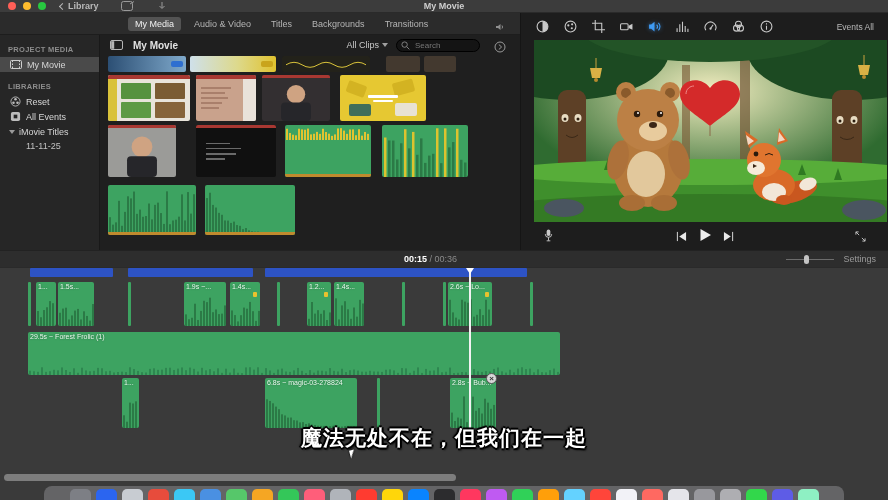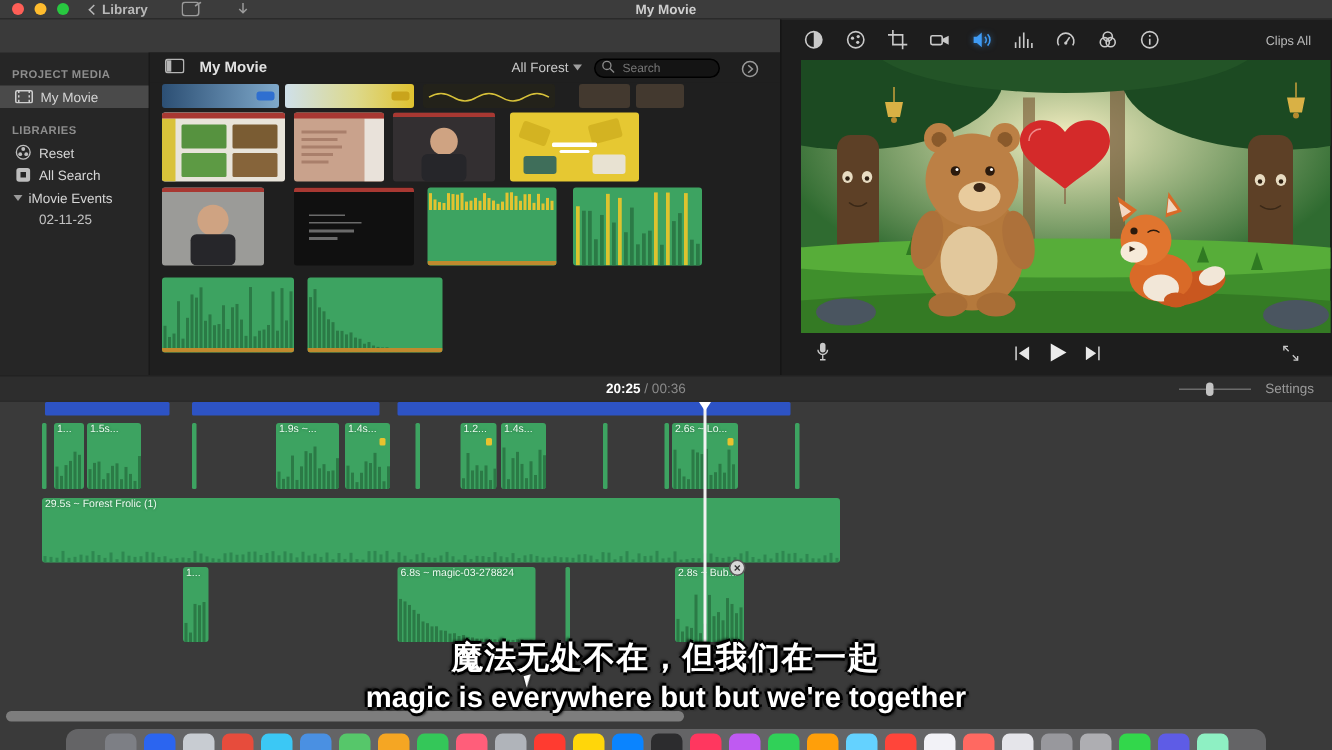--- a/index.html
+++ b/index.html
@@ -135,20 +135,35 @@
           <path d="M9 3l4-2.5" stroke="#9a9a9a" fill="none"></path>
         </svg>
     </div>
     <div class="tb-icon">
       <svg width="10" height="10" viewBox="0 0 10 10">
           <path d="M5 1v6M2.5 5L5 7.5 7.5 5" stroke="#9a9a9a" fill="none"></path>
         </svg>
     </div>
   </div>
 
+  <div class="tabbar">
+    <div class="tabs">
+        <div class="tab sel">My Media</div>
+        <div class="tab">Audio &amp; Video</div>
+        <div class="tab">Titles</div>
+        <div class="tab">Backgrounds</div>
+        <div class="tab">Transitions</div>
+      </div>
+    <div class="tabbar-right">
+      <svg width="11" height="10" viewBox="0 0 11 10">
+          <path d="M1 4h2l2.5-2v6L3 6H1z" fill="#8f8f8f"></path>
+          <path d="M7 3.5a2.5 2.5 0 0 1 0 3" stroke="#8f8f8f" fill="none"></path>
+        </svg>
+    </div>
+  </div>
 
   <div class="sidebar">
     <div class="sb-header">PROJECT MEDIA</div>
     <div class="sb-item sel">
       <span class="ic">
         <svg width="12" height="9" viewBox="0 0 12 9">
             <rect x="0.5" y="0.5" width="11" height="8" rx="1" fill="none" stroke="#cfcfcf"></rect>
             <path d="M2.5 .5v8M9.5 .5v8" stroke="#cfcfcf" stroke-dasharray="1.5 1.5"></path>
           </svg>
       </span>
@@ -166,29 +181,29 @@
       </span>
       <span>Reset</span>
     </div>
     <div class="sb-item">
       <span class="ic">
         <svg width="11" height="11" viewBox="0 0 12 12">
             <rect x="1" y="1" width="10" height="10" rx="2" fill="#bdbdbd"></rect>
             <rect x="4" y="4" width="4" height="4" fill="#262626"></rect>
           </svg>
       </span>
-      <span>All Search</span>
+      <span>All Events</span>
     </div>
     <div class="sb-item">
       <span class="ic">
           <span class="tri-right" style="transform:rotate(90deg)"></span>
         </span>
-      <span>iMovie Events</span>
-    </div>
-    <div class="sb-sub">02-11-25</div>
+      <span>iMovie Titles</span>
+    </div>
+    <div class="sb-sub">11-11-25</div>
   </div>
 
   <div class="browser">
     <div class="thumb-grid">
         <div class="thumb k-strip-blue" style="left: 8px; top: 21px; width: 78px; height: 16px;">
           <div class="badge" style="background:#2f6fd0"></div>
         </div>
         <div class="thumb k-strip-grad" style="left: 90px; top: 21px; width: 86px; height: 16px;">
           <div class="badge" style="background:#c9a41c"></div>
         </div>
@@ -373,21 +388,21 @@
       </div>
     <div class="browser-header" style="background:#1f1f1f;z-index:3;">
       <span class="toggle-ic">
         <svg width="13" height="10" viewBox="0 0 13 10">
             <rect x="0.5" y="0.5" width="12" height="9" rx="1.5" stroke="#b5b5b5" fill="none"></rect>
             <rect x="1.2" y="1.2" width="3" height="7.6" fill="#b5b5b5"></rect>
           </svg>
       </span>
       <span class="bh-title">My Movie</span>
       <span class="bh-filter">
-        <span>All Forest</span>
+        <span>All Clips</span>
         <span class="tri-down"></span>
       </span>
       <span class="searchbox">
         <span>
           <svg width="9" height="9" viewBox="0 0 10 10">
               <circle cx="4" cy="4" r="3" stroke="#8a8a8a" fill="none"></circle>
               <path d="M6.3 6.3L9.3 9.3" stroke="#8a8a8a"></path>
             </svg>
         </span>
         <input class="search-input" placeholder="Search" style="">
@@ -453,21 +468,21 @@
             <circle cx="7.8" cy="7.5" r="2.8" fill="none" stroke="#c9c9c9"></circle>
           </svg>
         </span>
         <span class="tool">
           <svg viewBox="0 0 12 12">
             <circle cx="6" cy="6" r="5" fill="none" stroke="#c9c9c9"></circle>
             <path d="M6 5.4V9M6 3.1v1.1" stroke="#c9c9c9"></path>
           </svg>
         </span>
       </div>
-    <div class="reset-all" style="top:9px;position:absolute;">Clips All</div>
+    <div class="reset-all" style="top:9px;position:absolute;">Events All</div>
     <div class="viewer" title="Cartoon teddy bear and baby fox facing each other in a sunlit forest, red heart floating between them, bells hanging from trees">
       <svg width="353" height="182" viewBox="0 0 353 182">
         <defs>
           <radialGradient id="sun" cx="0.5" cy="0.28" r="0.55">
             <stop offset="0" stop-color="#fdf4c8" stop-opacity="0.95"></stop>
             <stop offset="1" stop-color="#fdf4c8" stop-opacity="0"></stop>
           </radialGradient>
         </defs>
         <rect width="353" height="182" fill="#2f6b30"></rect>
         <rect width="353" height="182" fill="url(#sun)"></rect>
@@ -562,21 +577,21 @@
         <svg width="11" height="11" viewBox="0 0 12 12">
             <path d="M1 4V1h3M11 8v3H8" stroke="#c9c9c9" fill="none"></path>
             <path d="M1 1l3.5 3.5M11 11L7.5 7.5" stroke="#c9c9c9"></path>
           </svg>
       </span>
     </div>
   </div>
 
   <div class="tl-toolbar">
     <div class="timecode">
-      <span>20:25</span>
+      <span>00:15</span>
       <span class="dim"> <span>/</span> <span>00:36</span></span>
     </div>
     <div class="tl-right">
       <div class="zoom-slider">
         <div class="track"></div>
           <div class="knob"></div>
       </div>
       <div class="settings-label">Settings</div>
     </div>
   </div>
@@ -908,21 +923,20 @@
         </svg>
       </div>
       <div class="clip-badge" style="left:486px;top:105px">×</div>
       <div class="playhead-line" style="left:469px;top:0;height:162px"></div>
       <div class="playhead-tri" style="left:465.5px;top:0"></div>
       <div class="tl-scrollbar"></div>
       <div class="cursor" style="left:350px;top:182px"></div>
     </div>
 
   <div class="subs l1">魔法无处不在，但我们在一起</div>
-  <div class="subs l2">magic is everywhere but but we're together</div>
 
   <div class="dock">
       <div class="dock-ic" style="background:#7d7f85"></div>
       <div class="dock-ic" style="background:#2b65f0"></div>
       <div class="dock-ic" style="background:#c8ccd2"></div>
       <div class="dock-ic" style="background:#e74c3c"></div>
       <div class="dock-ic" style="background:#3bc8f5"></div>
       <div class="dock-ic" style="background:#4a90e2"></div>
       <div class="dock-ic" style="background:#56c76a"></div>
       <div class="dock-ic" style="background:#f5a623"></div>

